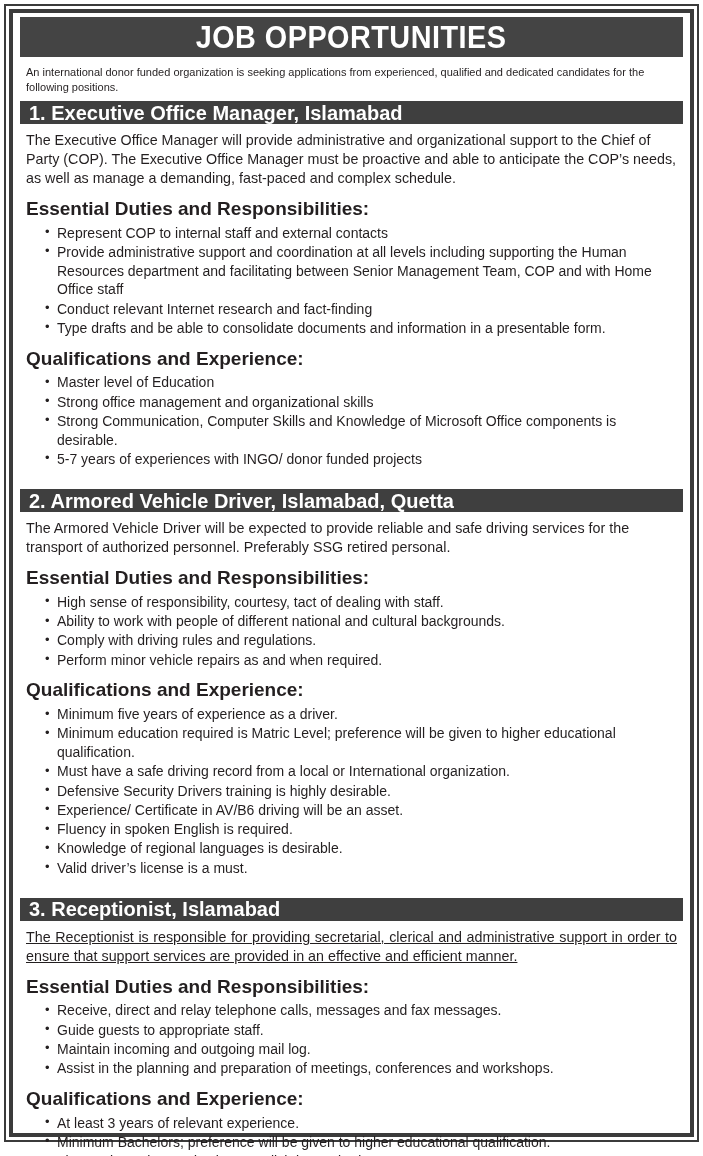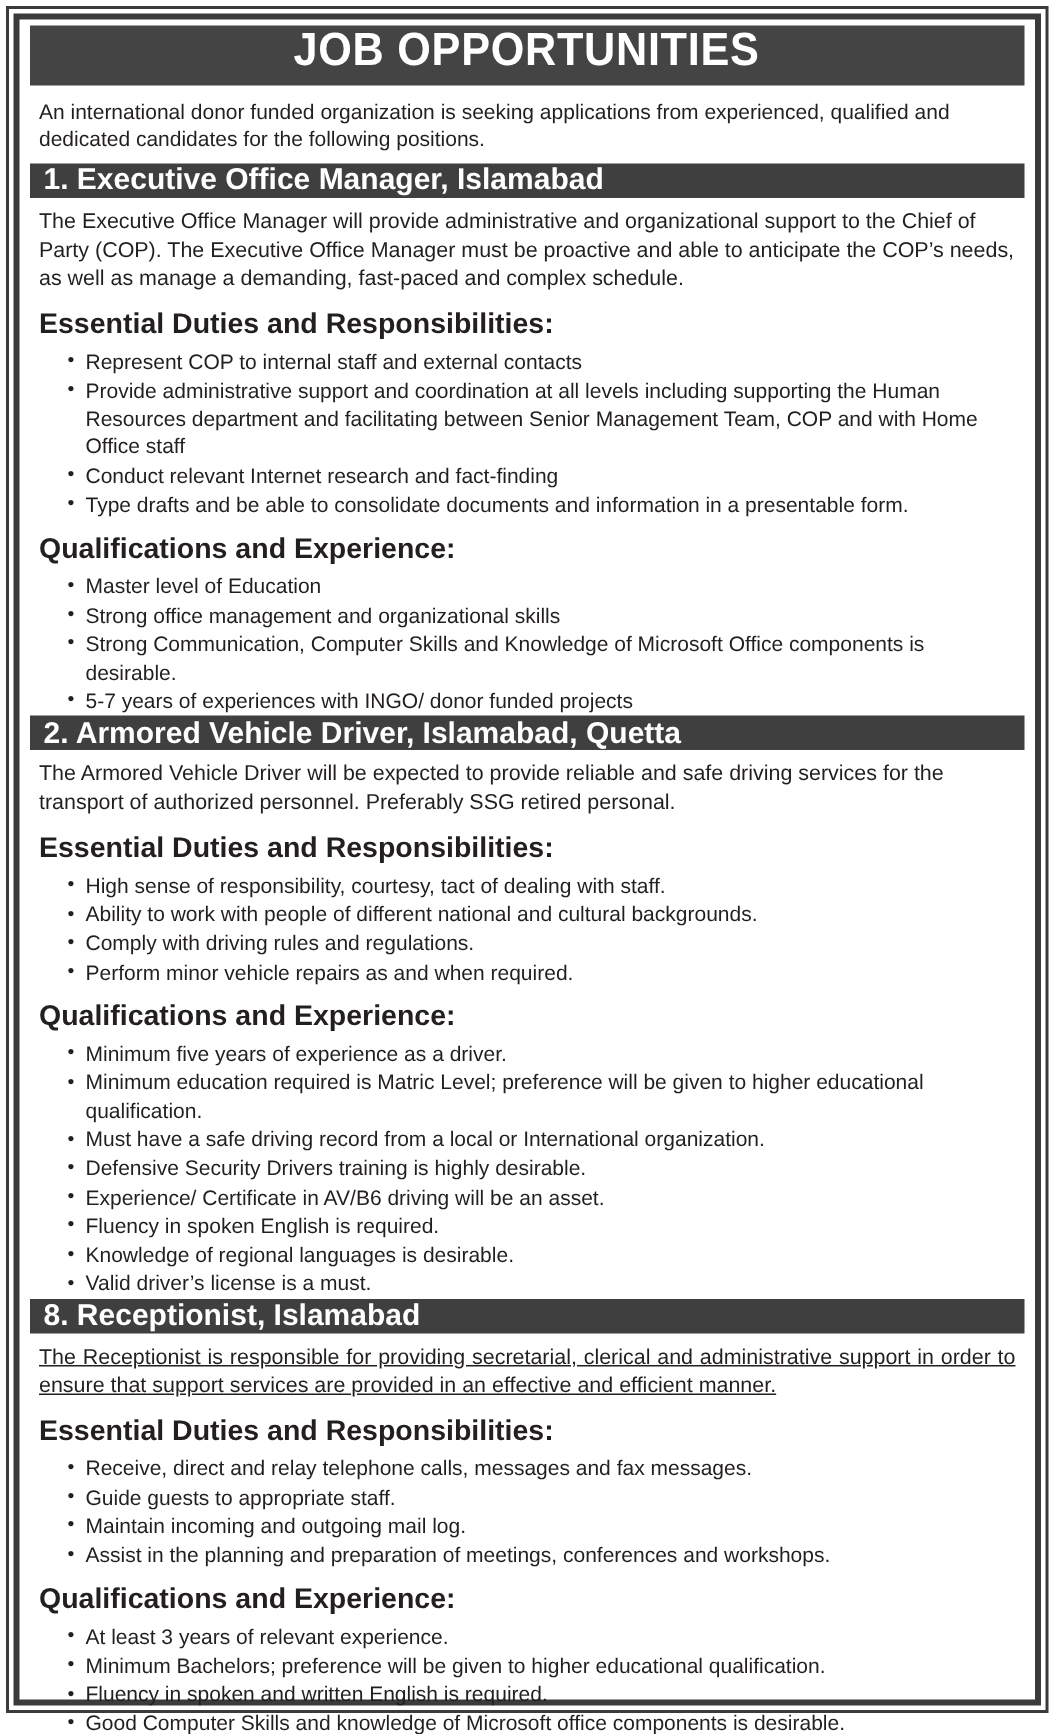--- a/index.html
+++ b/index.html
@@ -34,38 +34,39 @@
     height: 100%;
     padding: 4px 5px 6px 5px;
   }
 
   
   .masthead {
     background: #444444;
     height: 40px;
     margin: 0 2px 0 2px;
     display: flex;
+    align-items: center;
     justify-content: center;
   }
   .masthead-title {
     color: #ffffff;
     font-family: "Liberation Sans", sans-serif;
     font-weight: bold;
     font-size: 31px;
     letter-spacing: 0.5px;
     line-height: 1;
     transform: scaleX(0.93);
     transform-origin: center;
     white-space: nowrap;
   }
 
   
   .intro {
     padding: 8px 8px 7px 8px;
-    font-size: 14px;
+    font-size: 11px;
     line-height: 1.32;
     color: #231f20;
   }
 
   
   .job-bar {
     background: #3f3f3f;
     margin: 0 2px 0 2px;
     height: 23px;
     display: flex;
@@ -76,21 +77,21 @@
   .job-bar-title {
     color: #ffffff;
     font-weight: bold;
     font-size: 20px;
     line-height: 1;
     white-space: nowrap;
   }
 
   
   .job-body {
-    padding: 7px 8px 0 8px;
+    padding: 7px 8px 20px 8px;
   }
   .job-summary {
     font-size: 14.3px;
     line-height: 1.33;
     margin: 0 0 9px 0;
   }
   .job-summary.justified {
     text-align: justify;
     text-decoration: underline;
   }
@@ -174,21 +175,21 @@
             <li>Minimum education required is Matric Level; preference will be given to higher educational qualification.</li>
             <li>Must have a safe driving record from a local or International organization.</li>
             <li>Defensive Security Drivers training is highly desirable.</li>
             <li>Experience/ Certificate in AV/B6 driving will be an asset.</li>
             <li>Fluency in spoken English is required.</li>
             <li>Knowledge of regional languages is desirable.</li>
             <li>Valid driver’s license is a must.</li>
           </ul>
         </div>
         <div class="job-bar">
-          <div class="job-bar-title">8. Receptionist, Islamabad</div>
+          <div class="job-bar-title">3. Receptionist, Islamabad</div>
         </div>
         <div class="job-body">
           <p class="job-summary justified">The Receptionist is responsible for providing secretarial, clerical and administrative support in order to ensure that support services are provided in an effective and efficient manner.</p>
           <div class="sub-head">Essential Duties and Responsibilities:</div>
           <ul class="bullets">
             <li>Receive, direct and relay telephone calls, messages and fax messages.</li>
             <li>Guide guests to appropriate staff.</li>
             <li>Maintain incoming and outgoing mail log.</li>
             <li>Assist in the planning and preparation of meetings, conferences and workshops.</li>
           </ul>

